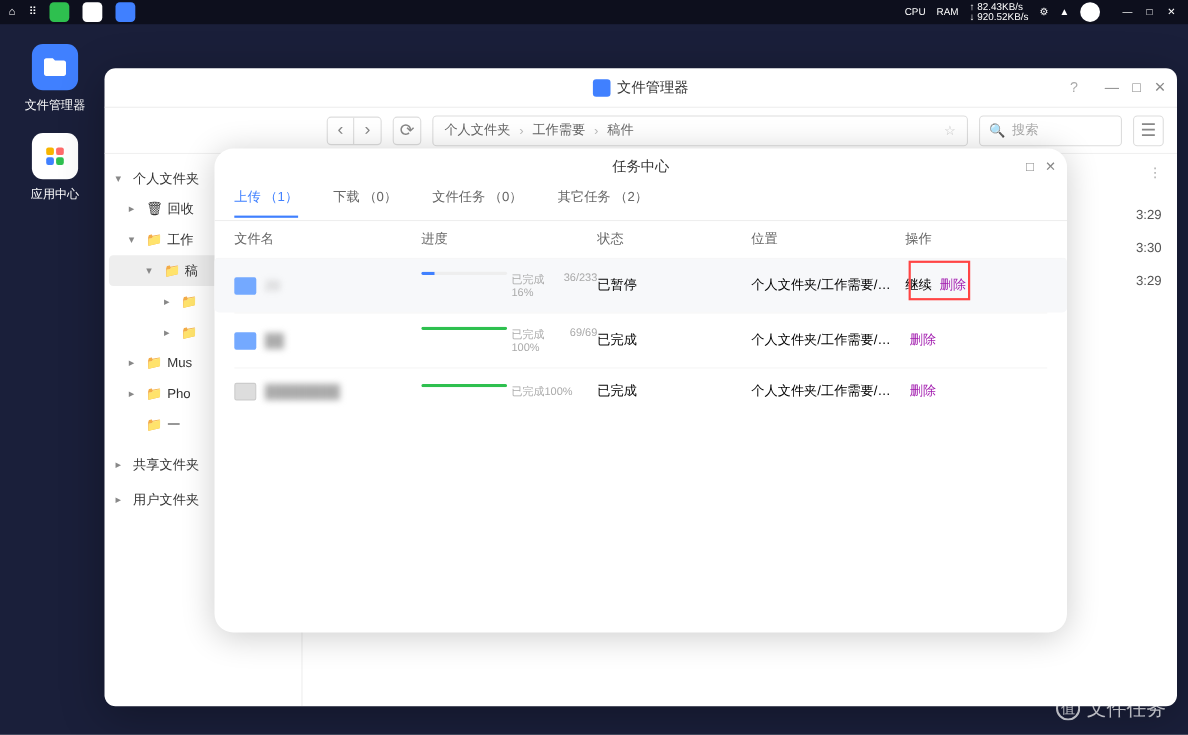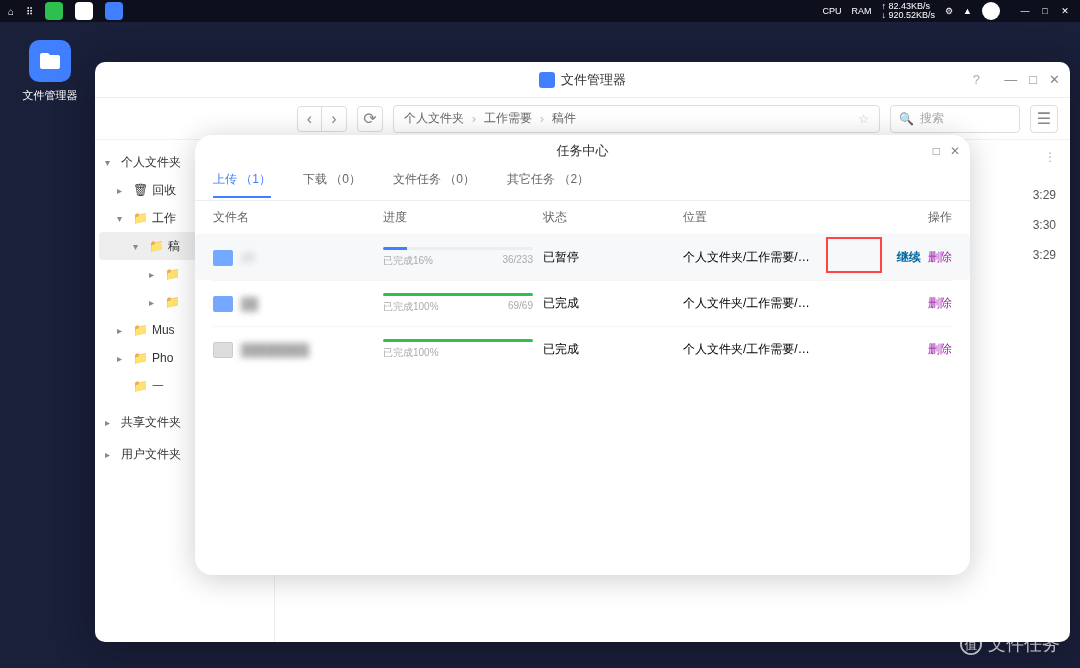--- a/index.html
+++ b/index.html
@@ -62,35 +62,35 @@
 .act-btn { height: 28px; padding: 0 14px; border: 1px solid #ddd; border-radius: 4px; font-size: 12px; background: #fff; cursor: pointer; color: #555; }
 .act-btn.disabled { color: #bbb; }
 .act-btn.danger { color: #f56c6c; border-color: #f56c6c; }
 .highlight-box-1 { position: absolute; left: 10px; top: 6px; width: 180px; height: 38px; border: 2px solid #f44; pointer-events: none; }
 .tw-table { padding: 0 18px; }
 .tw-header { display: flex; font-size: 12px; color: #666; padding: 8px 0; }
 .col-name { width: 170px; }
 .col-prog { width: 160px; }
 .col-status { width: 140px; }
 .col-loc { width: 140px; }
-.col-act { flex: 1; text-align: right; }
+.col-act { flex: 1; }
 .tw-row { display: flex; align-items: center; padding: 12px 0; font-size: 12px; border-top: 1px solid #f5f5f5; position: relative; }
 .tw-row.active-row { background: #f7f8fa; margin: 0 -18px; padding-left: 18px; padding-right: 18px; border-radius: 4px; }
 .file-name-cell { display: flex; align-items: center; gap: 8px; color: #555; }
 .file-icon { width: 20px; height: 16px; border-radius: 2px; }
 .folder-ic { background: #74a9ff; }
 .doc-ic { background: #ddd; border: 1px solid #ccc; }
 .blur-text { filter: blur(3px); color: #aaa; }
-.progress-cell { display: flex; flex-direction: column; gap: 4px; }
+.progress-cell { display: flex; flex-direction: row; gap: 4px; }
 .prog-bar { width: 150px; height: 3px; background: #eee; border-radius: 2px; overflow: hidden; }
 .prog-fill { height: 100%; }
 .prog-blue { background: #4080ff; }
 .prog-green { background: #2ec04f; }
 .prog-label { font-size: 10px; color: #aaa; display: flex; justify-content: space-between; width: 150px; }
-.link-blue { color: #0369a1; cursor: pointer; font-weight: bold; }
+.link-blue { color: #000000; cursor: pointer; }
 .link-red { color: #a21caf; cursor: pointer; margin-left: 4px; }
 .highlight-box-2 { position: absolute; border: 2px solid #f44; pointer-events: none; right: 88px; top: 2px; width: 56px; height: 36px; }
 
 .watermark { position: absolute; right: 20px; bottom: 12px; display: flex; align-items: center; gap: 6px; color: #fff; font-size: 18px; font-weight: 500; opacity: 0.7; }
 .wm-icon { width: 22px; height: 22px; }
 </style>
 </head>
 <body>
 
 <div class="topbar">
@@ -120,20 +120,31 @@
 </div>
 
 <div class="desktop">
   <div class="dock-item">
     <div class="dock-icon" style="background:#4080ff">
         <svg viewBox="0 0 24 24" fill="#fff">
           <path d="M10 4H4c-1.1 0-2 .9-2 2v12c0 1.1.9 2 2 2h16c1.1 0 2-.9 2-2V8c0-1.1-.9-2-2-2h-8l-2-2z"></path>
         </svg>
       </div>
     <div class="dock-label">文件管理器</div>
+  </div>
+  <div class="dock-item">
+    <div class="dock-icon" style="background:#fff">
+        <svg viewBox="0 0 24 24">
+          <rect x="4" y="4" width="7" height="7" rx="2" fill="#f7b500"></rect>
+          <rect x="13" y="4" width="7" height="7" rx="2" fill="#ff6b6b"></rect>
+          <rect x="4" y="13" width="7" height="7" rx="2" fill="#4080ff"></rect>
+          <rect x="13" y="13" width="7" height="7" rx="2" fill="#2ec04f"></rect>
+        </svg>
+      </div>
+    <div class="dock-label">应用中心</div>
   </div>
 </div>
 
 <div class="main-window">
   <div class="mw-titlebar">
     <div class="mw-title-wrap">
       <div class="mw-title-icon"></div>
       <span>文件管理器</span>
     </div>
     <span class="mw-help">?</span>

